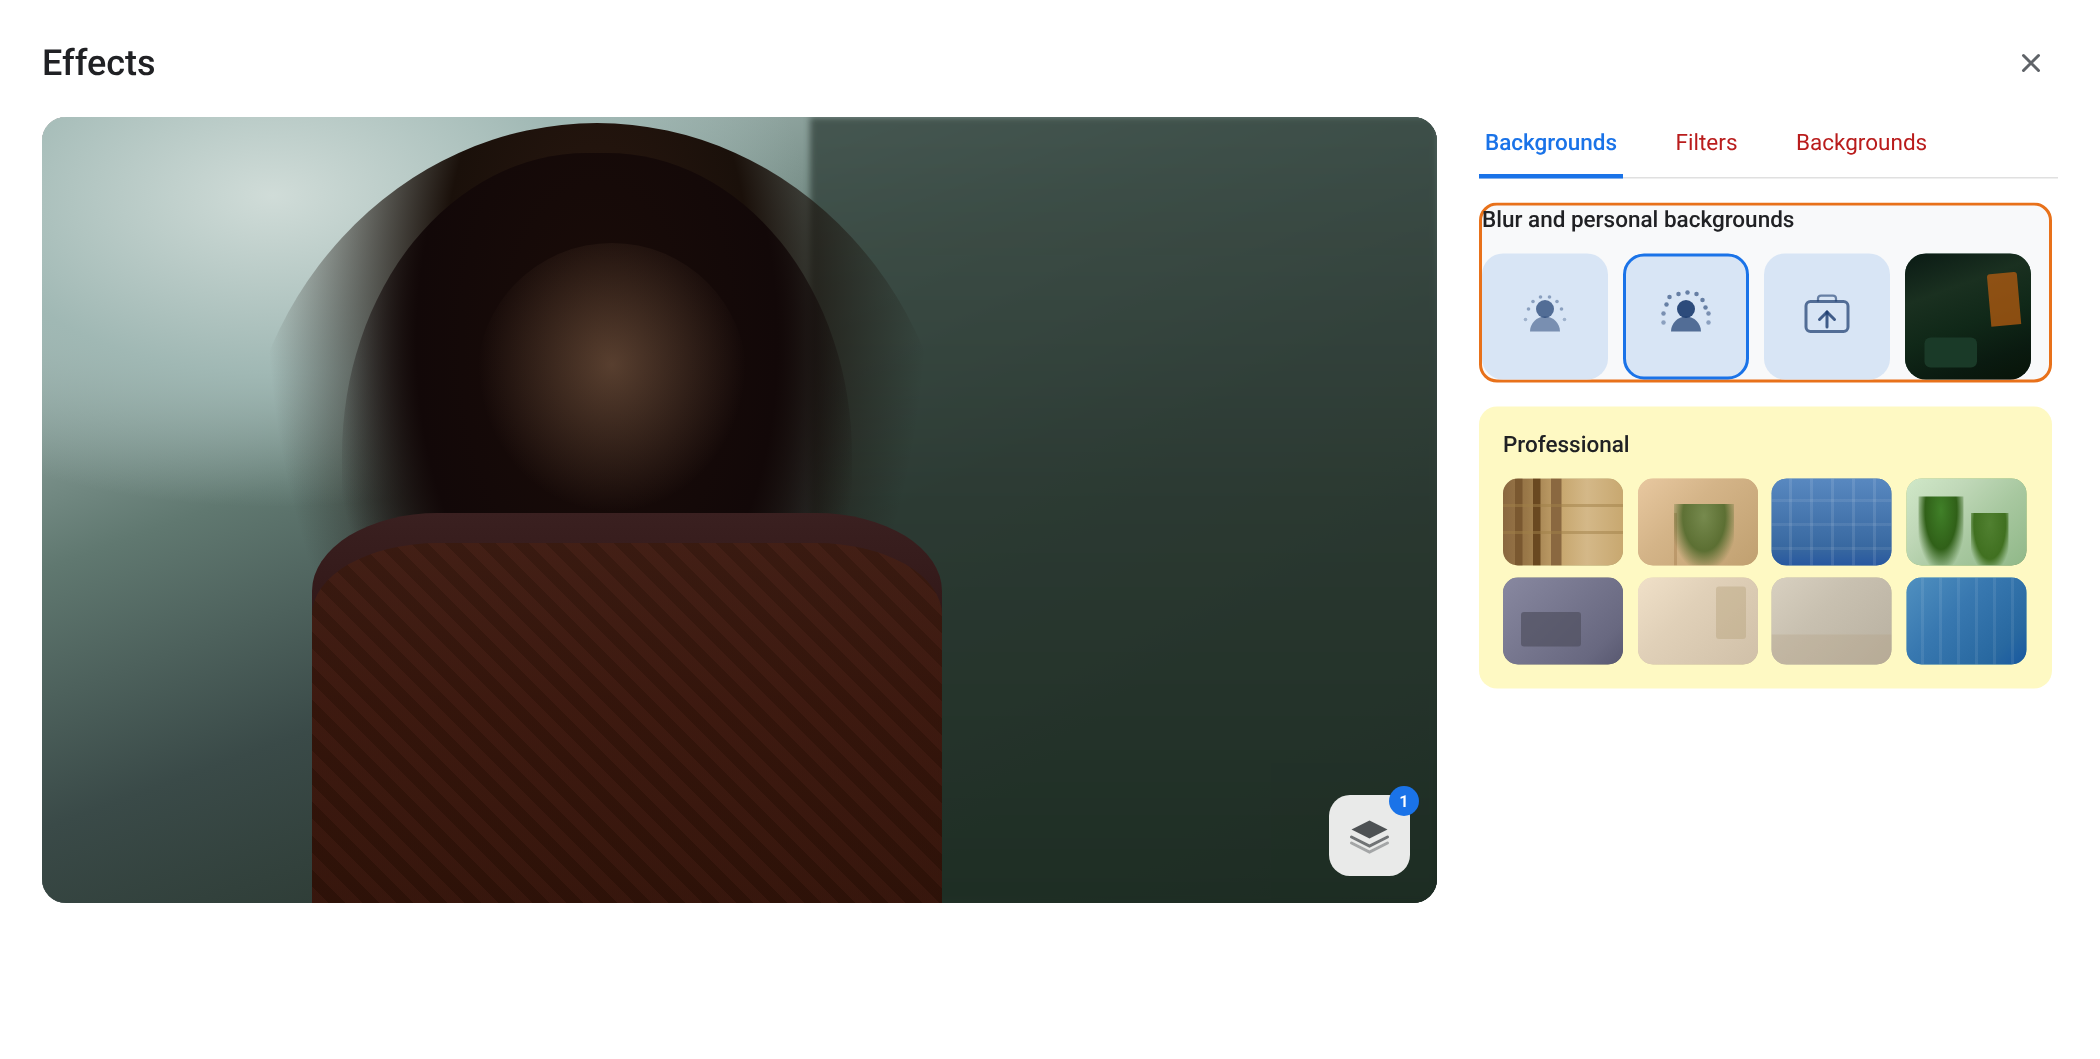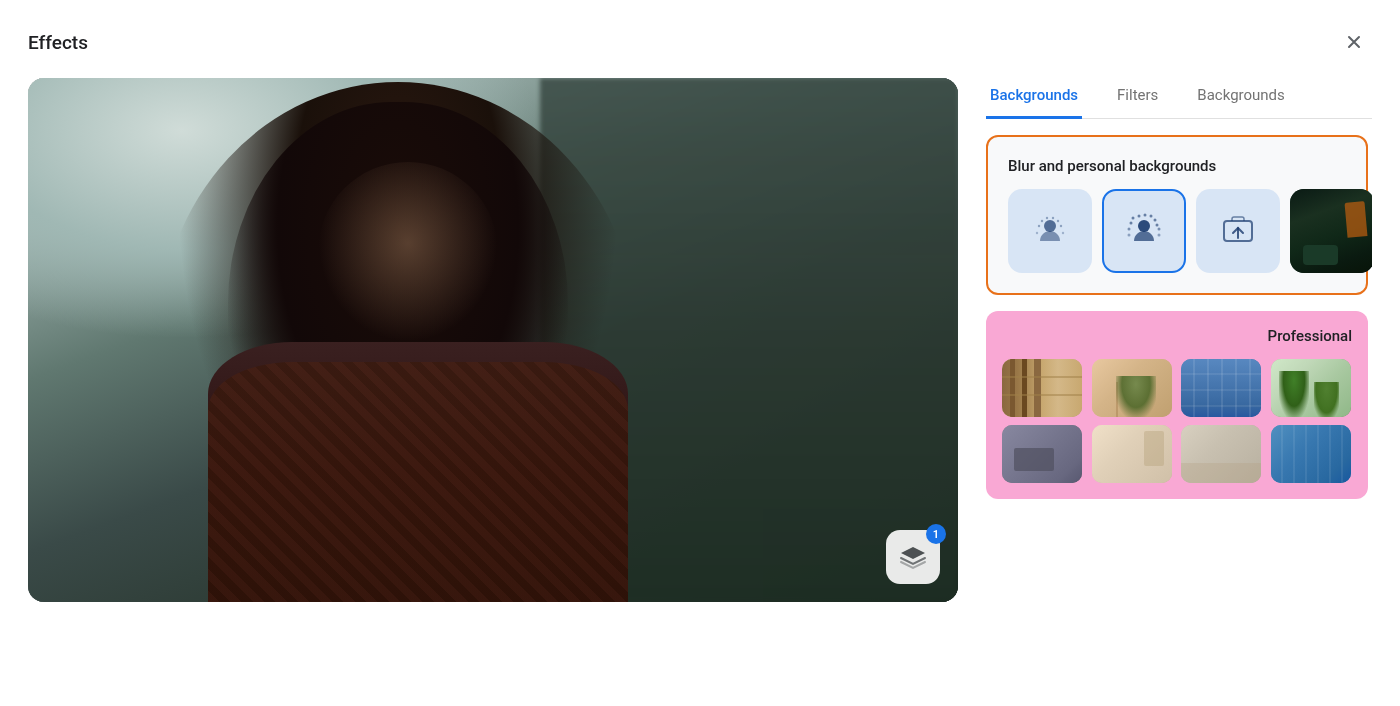--- a/index.html
+++ b/index.html
@@ -25,21 +25,21 @@
     }
 
     .dialog-header {
       display: flex;
       justify-content: space-between;
       align-items: center;
       margin-bottom: 18px;
     }
 
     .dialog-title {
-      font-size: 19px;
+      font-size: 24px;
       font-weight: 500;
       color: #202124;
     }
 
     .close-btn {
       width: 36px;
       height: 36px;
       border: none;
       background: transparent;
       cursor: pointer;
@@ -118,21 +118,21 @@
     .tabs {
       display: flex;
       gap: 31px;
       border-bottom: 1px solid #e0e0e0;
       margin-bottom: 16px;
     }
 
     .tab {
       padding: 8px 4px 12px;
       font-size: 15px;
-      color: #737373;
+      color: #b91c1c;
       cursor: pointer;
       border-bottom: 3px solid transparent;
       margin-bottom: -1px;
       font-weight: 400;
     }
 
     .tab.active {
       color: #1a73e8;
       border-bottom: 3px solid #1a73e8;
       font-weight: 500;
@@ -179,21 +179,21 @@
       border-radius: 10px;
       overflow: hidden;
       cursor: pointer;
       flex-shrink: 0;
     }
 
     
     .blur-section-card {
       background: #f8f9fa;
       border-radius: 12px;
-      padding: 20px;
+      padding: 0;
       border: 2.5px solid #e8711a;
       margin-bottom: 16px;
     }
 
     .blur-thumbnails {
       display: flex;
       gap: 10px;
     }
 
     .blur-thumb {
@@ -220,24 +220,23 @@
     .blur-thumb-upload {
       background: #d8e5f5;
     }
 
     .blur-thumb-custom {
       background: linear-gradient(135deg, #1a3a2a 0%, #2a4a3a 50%, #1a2a3a 100%);
     }
 
     
     .prof-card {
-      background: #f9a8d4;
+      background: #fef9c3;
       border-radius: 12px;
       padding: 16px;
-      text-align: right;
     }
 
     .prof-grid {
       display: grid;
       grid-template-columns: repeat(4, 1fr);
       gap: 8px;
     }
 
     .prof-thumb {
       width: 80px;

